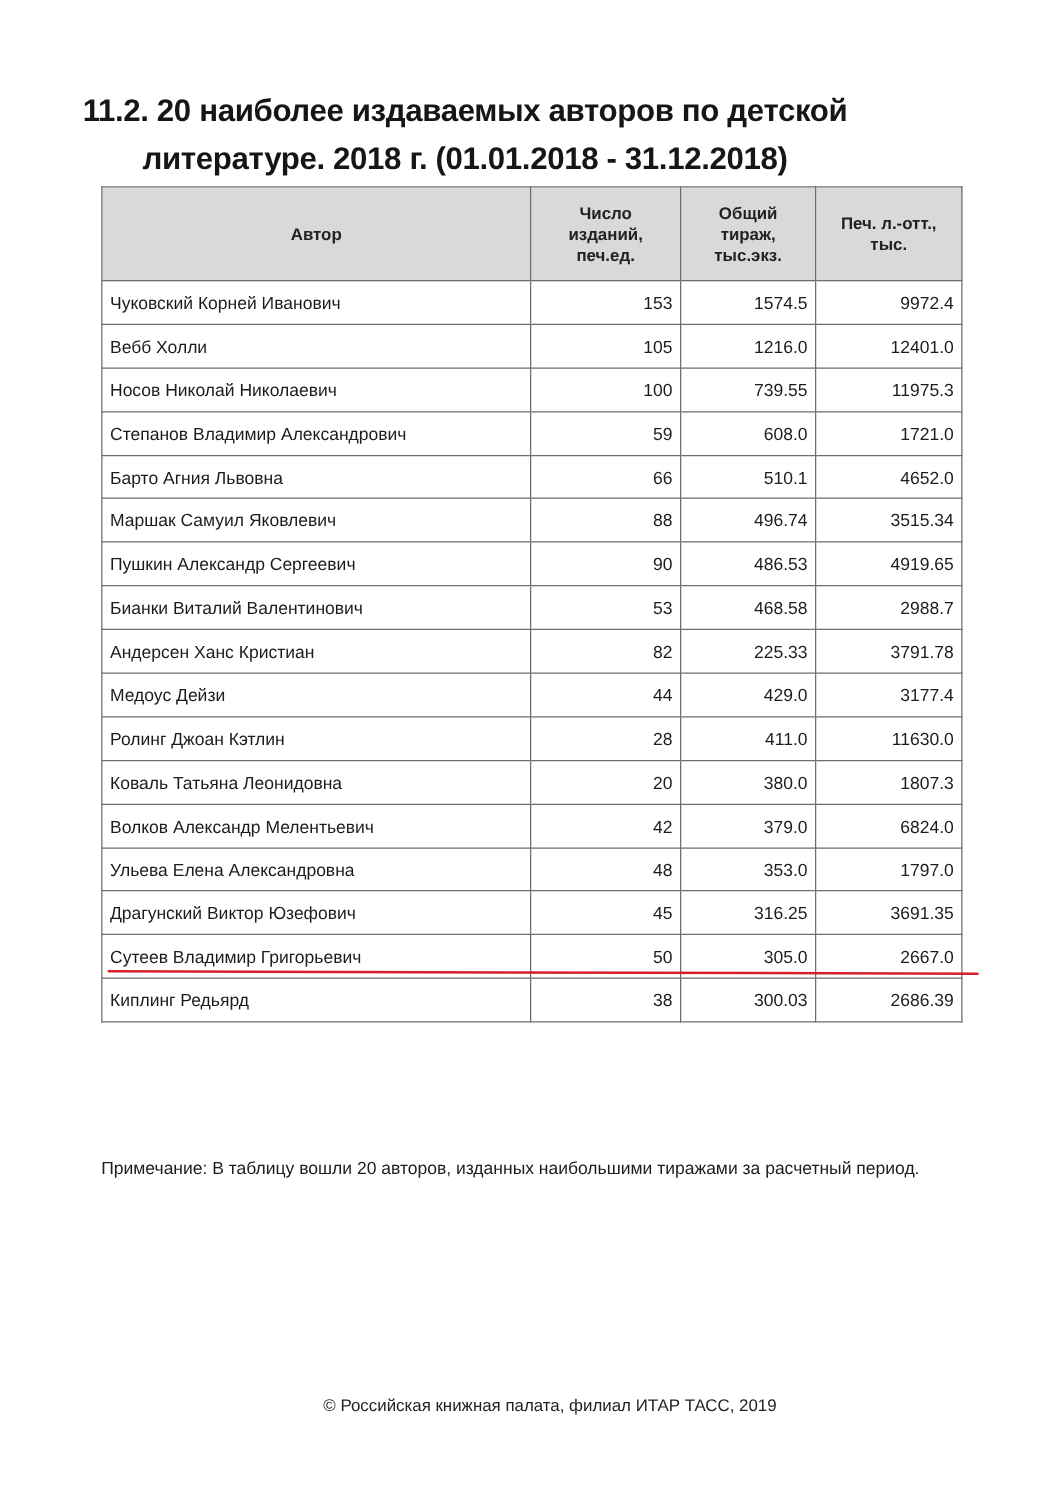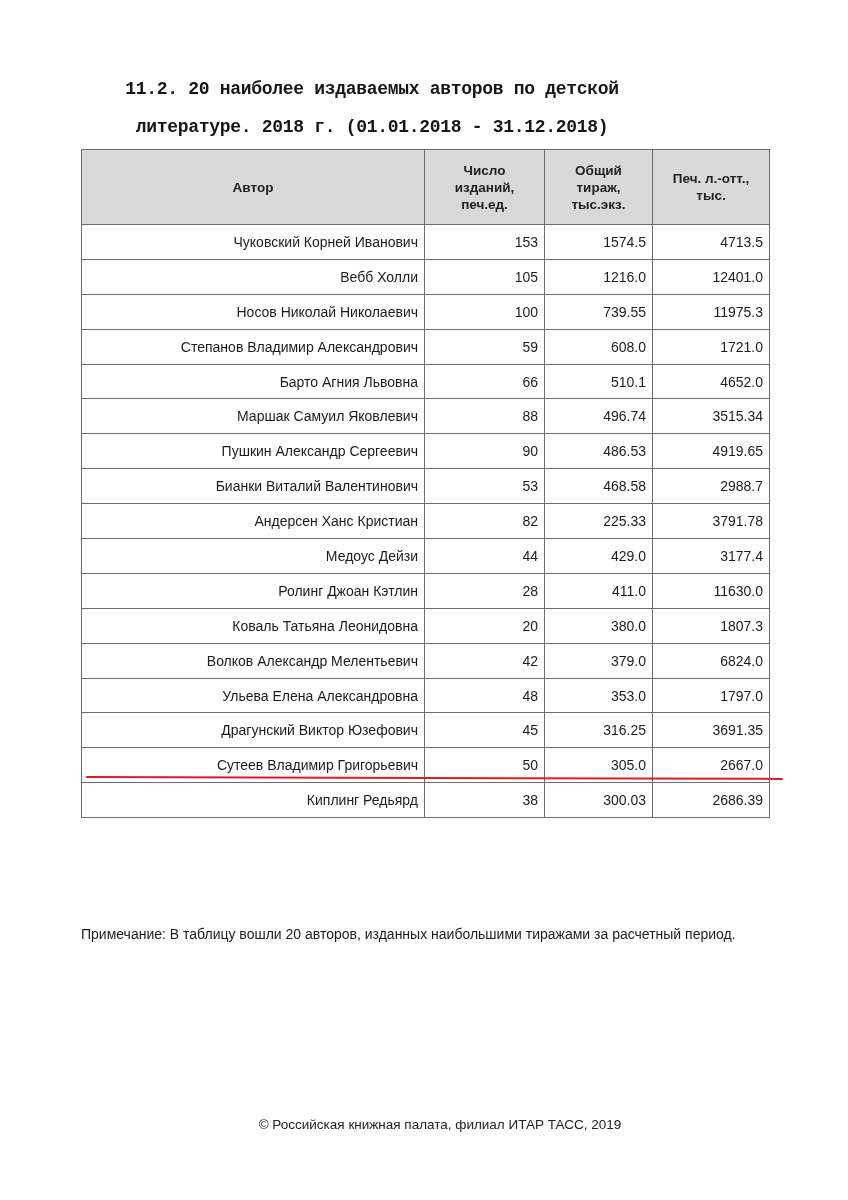--- a/index.html
+++ b/index.html
@@ -1,28 +1,28 @@
 <!DOCTYPE html>
 <html><head>
   <meta charset="utf-8">
   <style>
     html, body { margin: 0; padding: 0; background: #ffffff; }
     body { width: 848px; height: 1200px; position: relative; overflow: hidden;
            font-family: "Liberation Sans", "DejaVu Sans", sans-serif; color: #111; }
     .title { position: absolute; left: 0; top: 70px; width: 744px; text-align: center;
-             font-weight: bold; font-size: 18px; line-height: 38px; color: #161616;
-             font-family: Liberation Mono, monospace; letter-spacing: -0.3px; }
+             font-weight: bold; font-size: 25px; line-height: 38px; color: #161616;
+             font-family: Liberation Sans, sans-serif; letter-spacing: -0.3px; }
     .title div { white-space: nowrap; }
     table.data { position: absolute; left: 81px; top: 149px; border-collapse: collapse;
                  width: 688px; table-layout: fixed; font-size: 14px; }
     table.data th, table.data td { border: 1px solid #6d6d6d; }
     table.data th { background: #d9d9d9; font-weight: bold; font-size: 13.5px; line-height: 17px;
                     height: 74px; text-align: center; padding: 0 4px; color: #222; }
     table.data td { height: 33.9px; padding: 0 6px; color: #1c1c1c; }
-    td.name { text-align: right; padding-left: 8px; }
+    td.name { text-align: left; padding-left: 8px; }
     td.num { text-align: right; padding-right: 6px; }
     col.c1 { width: 343px; } col.c2 { width: 120px; } col.c3 { width: 108px; } col.c4 { width: 117px; }
     .red-underline { position: absolute; left: 86px; top: 777px; width: 697px; height: 2px;
                      background: #d61f2b; transform: rotate(0.15deg); border-radius: 1px; }
     .note { position: absolute; left: 81px; top: 926px; font-size: 14px; color: #1c1c1c; white-space: nowrap; }
     .footer { position: absolute; left: 0; top: 1117px; width: 848px; text-align: center;
               font-size: 13.5px; color: #222; padding-left: 16px; }
   </style>
 </head>
 <body>
@@ -56,21 +56,21 @@
         <div>Печ. л.-отт.,</div>
         <div>тыс.</div>
       </th>
     </tr>
   </thead>
   <tbody>
     <tr>
         <td class="name">Чуковский Корней Иванович</td>
         <td class="num">153</td>
         <td class="num">1574.5</td>
-        <td class="num">4713.5</td>
+        <td class="num">9972.4</td>
       </tr>
     <tr>
         <td class="name">Вебб Холли</td>
         <td class="num">105</td>
         <td class="num">1216.0</td>
         <td class="num">12401.0</td>
       </tr>
     <tr>
         <td class="name">Носов Николай Николаевич</td>
         <td class="num">100</td>

